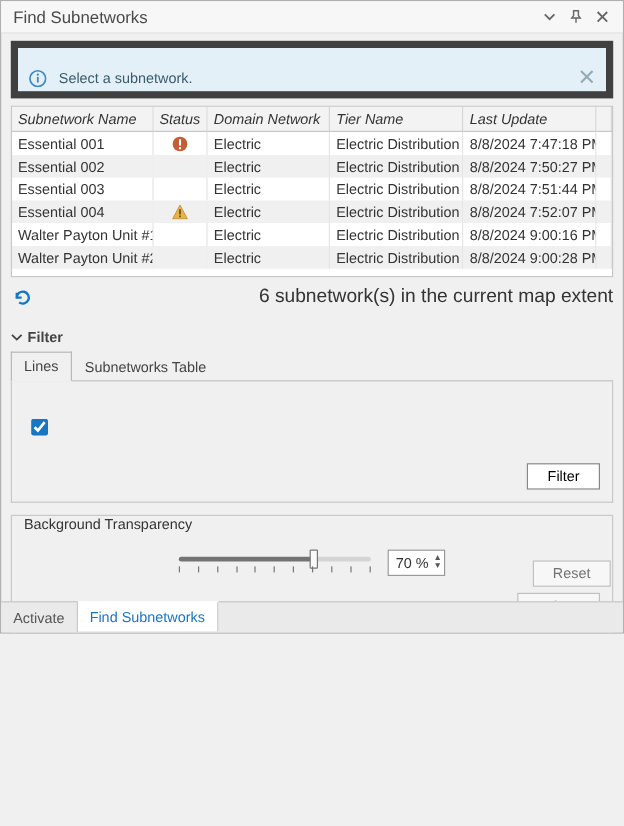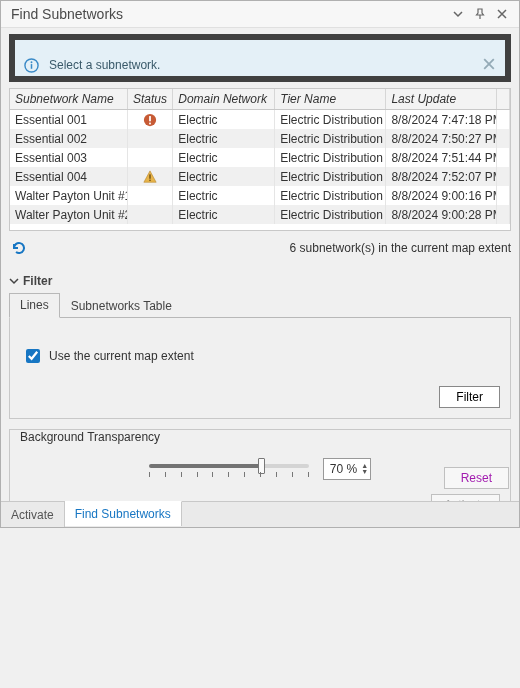--- a/index.html
+++ b/index.html
@@ -88,21 +88,21 @@
   .col-last{width:107px;}
   .col-end{width:13px;}
 
   
   .status-row {
     margin: 6px 8px 12px 8px;
     display:flex; align-items:center;
     height: 24px;
   }
   .refresh-btn { width:20px; height:20px; cursor:pointer; display:flex; align-items:center; justify-content:center; }
-  .status-row .count-text { flex:1; text-align:right; color:#333; font-size:12px; }
+  .status-row .count-text { flex:1; text-align:right; color:#333; font-size:16px; }
 
   
   .filter-header {
     margin: 2px 8px 4px 8px;
     display:flex; align-items:center;
     cursor:pointer;
     font-size:12px; font-weight:bold; color:#444;
   }
   .filter-header svg { margin-right:4px; }
 
@@ -186,21 +186,21 @@
     padding: 3px 12px;
     font-size:12px;
   }
 
   
   .reset-btn {
     position:absolute;
     right: 10px;
     bottom: 38px;
     border:1px solid #c0c0c0; background:#f7f7f7;
-    color:#a21caf;
+    color:#737373;
     padding: 3px 16px;
     font-size:12px;
   }
 
   
   .bottom-tabs {
     position:absolute; left:0; right:0; bottom:0;
     height:26px;
     border-top:1px solid #c8c8c8;
     display:flex; align-items:stretch;
@@ -360,21 +360,20 @@
   </div>
 
   <div class="tabstrip">
     <div class="tab active">Lines</div>
     <div class="tab">Subnetworks Table</div>
   </div>
 
   <div class="filter-body">
     <div class="chk-row">
       <input type="checkbox" id="chk-ext" checked="" style="">
-      <label for="chk-ext">Use the current map extent</label>
     </div>
     <button class="filter-btn">Filter</button>
   </div>
 
   <div class="trans-body">
     <div class="trans-label">Background Transparency</div>
     <div class="slider-row">
       <div class="slider-wrap">
         <div class="slider-track"></div>
         <div class="slider-thumb"></div>

